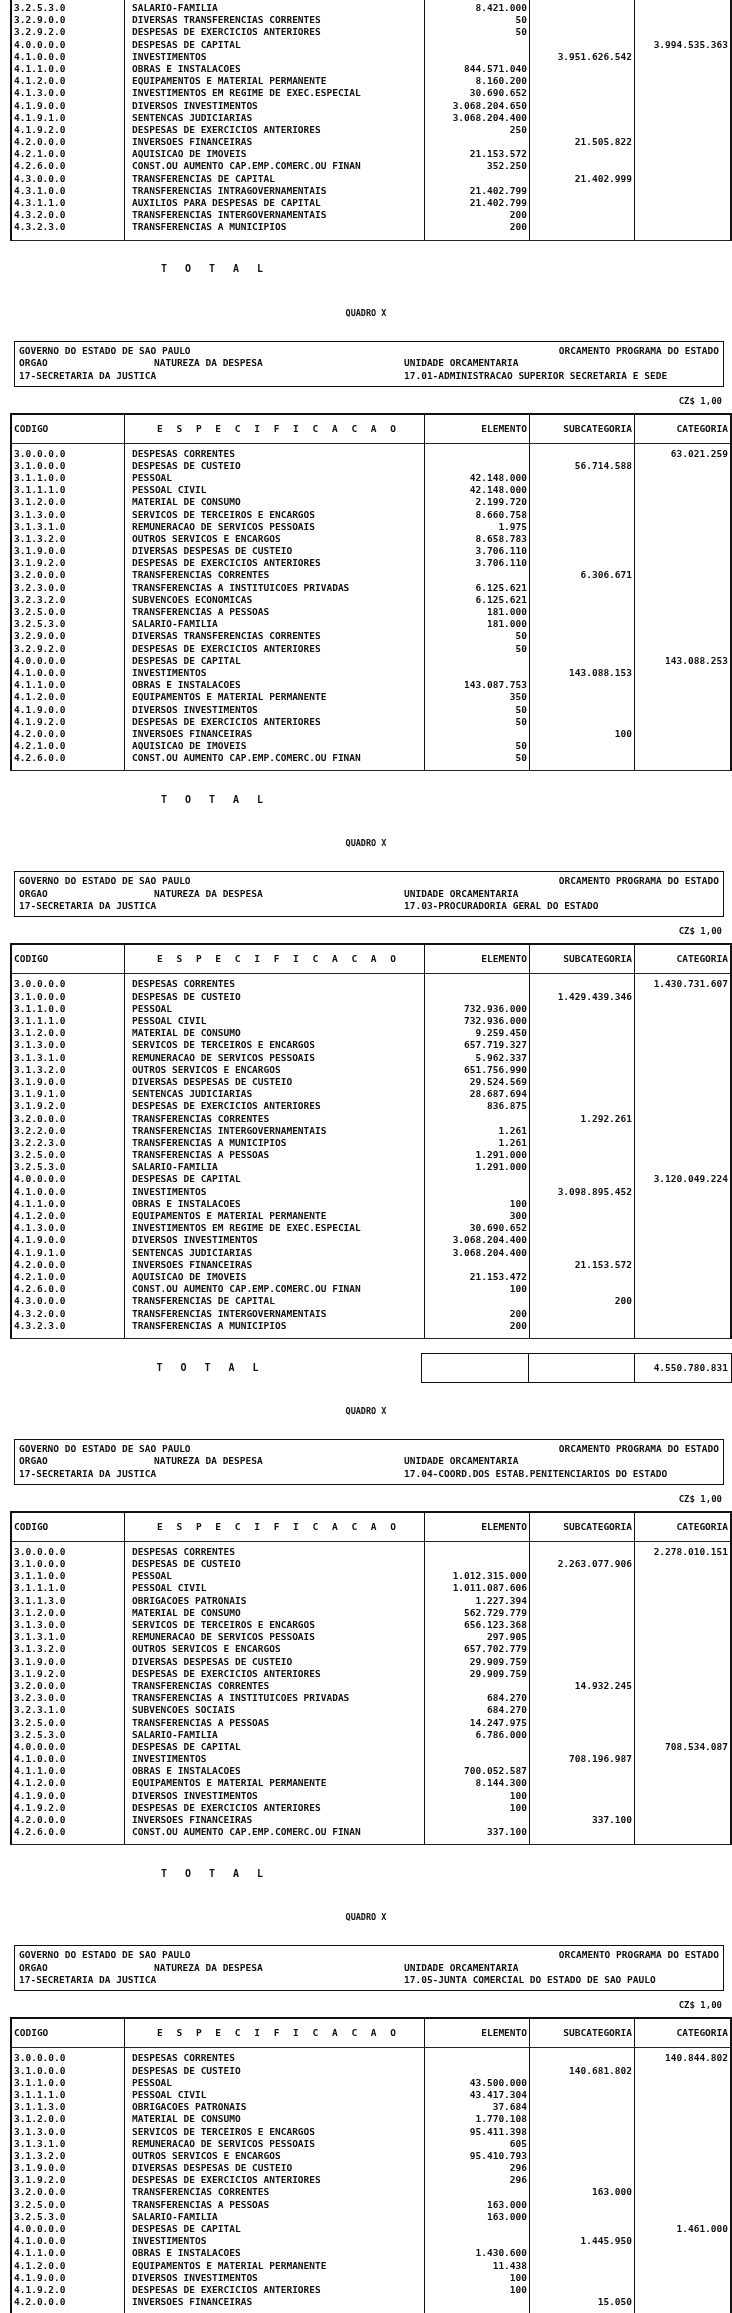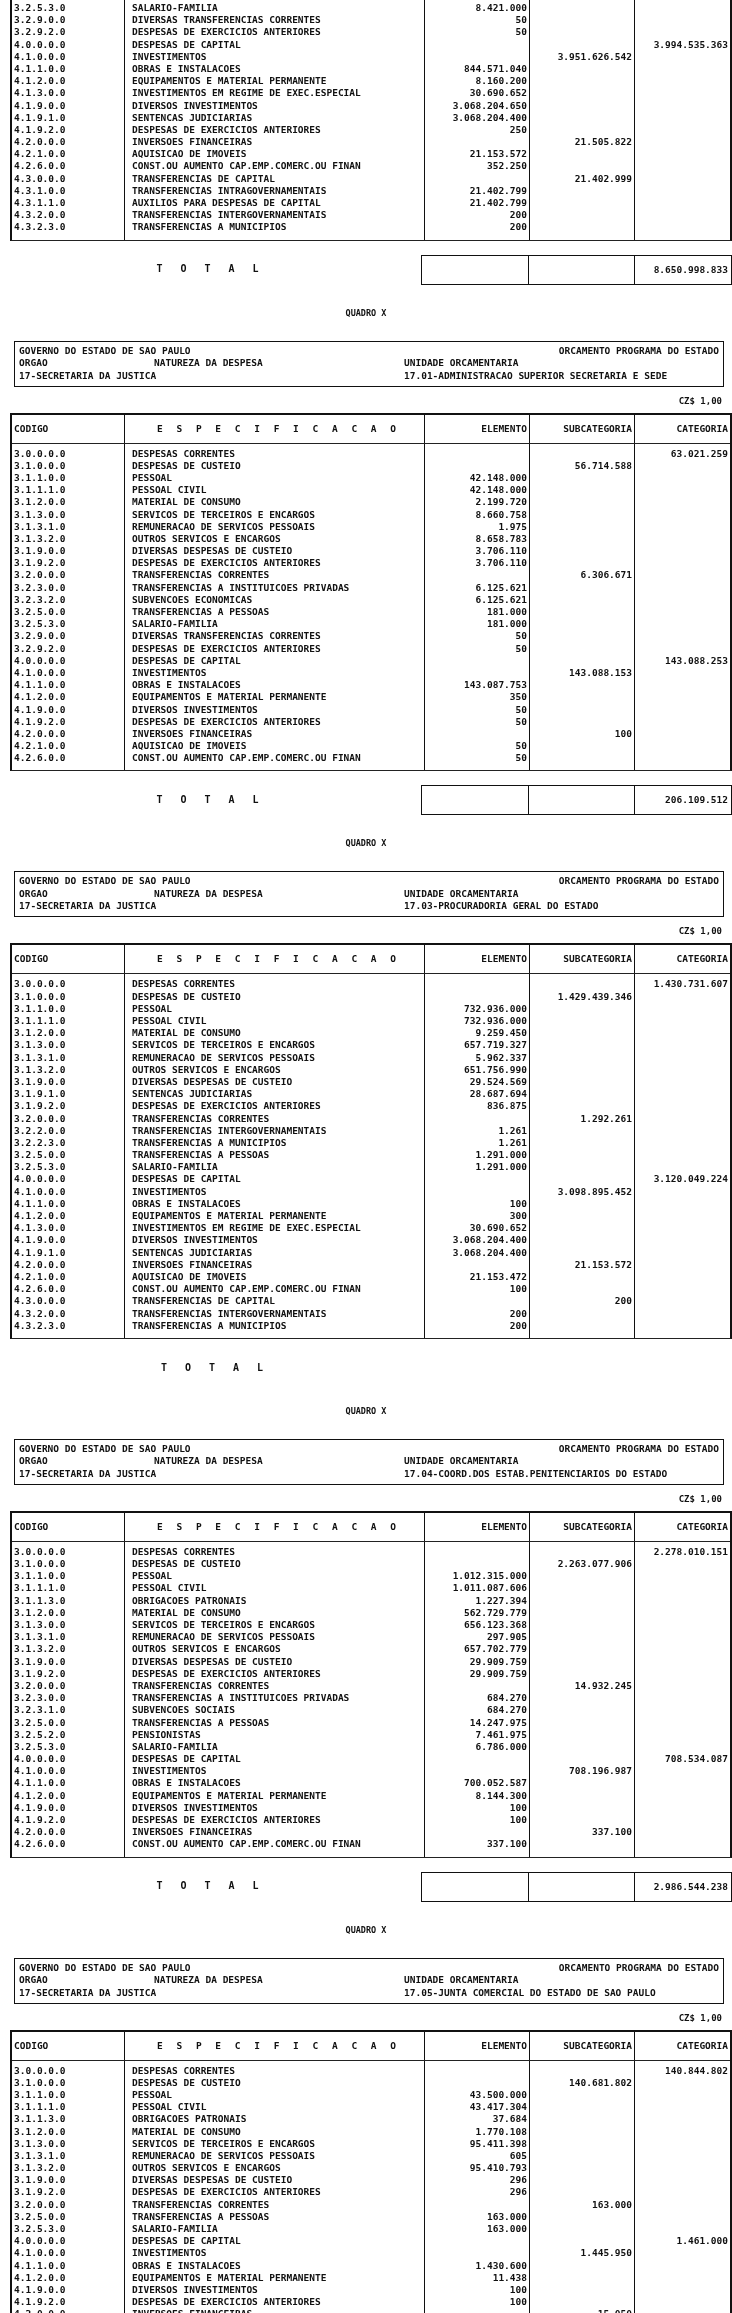--- a/index.html
+++ b/index.html
@@ -184,25 +184,20 @@
             <div class="c-code" style="border-left: none;">4.3.2.3.0</div>
             <div class="c-spec" style="border-left: none;">TRANSFERENCIAS A MUNICIPIOS</div>
             <div class="c-elem" style="border-left: none;">200</div>
             <div class="c-sub" style="border-left: none;"></div>
             <div class="c-cat" style="border-left: none;"></div>
           </div>
         </div>
     </div>
     <div class="total-wrap">
       <div class="total-label">T O T A L</div>
-      <div class="total-box">
-        <div class="tb1"></div>
-        <div class="tb2"></div>
-        <div class="tb3">8.650.998.833</div>
-      </div>
     </div>
   </div>
 
   <div id="sections">
   <div class="section">
     <div class="quadro">QUADRO X</div>
     <div class="header-box">
       <div class="hb-line">
         <div style="width:385px">GOVERNO DO ESTADO DE SAO PAULO</div>
         <div class="hb-right">ORCAMENTO PROGRAMA DO ESTADO</div>
@@ -410,25 +405,20 @@
               <div class="c-code" style="border-left: none;">4.2.6.0.0</div>
               <div class="c-spec" style="border-left: none;">CONST.OU AUMENTO CAP.EMP.COMERC.OU FINAN</div>
               <div class="c-elem" style="border-left: none;">50</div>
               <div class="c-sub" style="border-left: none;"></div>
               <div class="c-cat" style="border-left: none;"></div>
             </div>
           </div>
     </div>
     <div class="total-wrap">
       <div class="total-label">T O T A L</div>
-      <div class="total-box">
-        <div class="tb1"></div>
-        <div class="tb2"></div>
-        <div class="tb3">206.109.512</div>
-      </div>
     </div>
   </div>
 
   <div class="section">
     <div class="quadro">QUADRO X</div>
     <div class="header-box">
       <div class="hb-line">
         <div style="width:385px">GOVERNO DO ESTADO DE SAO PAULO</div>
         <div class="hb-right">ORCAMENTO PROGRAMA DO ESTADO</div>
       </div>
@@ -656,20 +646,25 @@
               <div class="c-code" style="border-left: none;">4.3.2.3.0</div>
               <div class="c-spec" style="border-left: none;">TRANSFERENCIAS A MUNICIPIOS</div>
               <div class="c-elem" style="border-left: none;">200</div>
               <div class="c-sub" style="border-left: none;"></div>
               <div class="c-cat" style="border-left: none;"></div>
             </div>
           </div>
     </div>
     <div class="total-wrap">
       <div class="total-label">T O T A L</div>
+      <div class="total-box">
+        <div class="tb1"></div>
+        <div class="tb2"></div>
+        <div class="tb3">4.550.780.831</div>
+      </div>
     </div>
   </div>
 
   <div class="section">
     <div class="quadro">QUADRO X</div>
     <div class="header-box">
       <div class="hb-line">
         <div style="width:385px">GOVERNO DO ESTADO DE SAO PAULO</div>
         <div class="hb-right">ORCAMENTO PROGRAMA DO ESTADO</div>
       </div>
@@ -796,27 +791,20 @@
               <div class="c-cat" style="border-left: none;"></div>
             </div>
             <div class="row">
               <div class="c-code" style="border-left: none;">3.2.5.0.0</div>
               <div class="c-spec" style="border-left: none;">TRANSFERENCIAS A PESSOAS</div>
               <div class="c-elem" style="border-left: none;">14.247.975</div>
               <div class="c-sub" style="border-left: none;"></div>
               <div class="c-cat" style="border-left: none;"></div>
             </div>
             <div class="row">
-              <div class="c-code" style="border-left: none;">3.2.5.2.0</div>
-              <div class="c-spec" style="border-left: none;">PENSIONISTAS</div>
-              <div class="c-elem" style="border-left: none;">7.461.975</div>
-              <div class="c-sub" style="border-left: none;"></div>
-              <div class="c-cat" style="border-left: none;"></div>
-            </div>
-            <div class="row">
               <div class="c-code" style="border-left: none;">3.2.5.3.0</div>
               <div class="c-spec" style="border-left: none;">SALARIO-FAMILIA</div>
               <div class="c-elem" style="border-left: none;">6.786.000</div>
               <div class="c-sub" style="border-left: none;"></div>
               <div class="c-cat" style="border-left: none;"></div>
             </div>
             <div class="row">
               <div class="c-code" style="border-left: none;">4.0.0.0.0</div>
               <div class="c-spec" style="border-left: none;">DESPESAS DE CAPITAL</div>
               <div class="c-elem" style="border-left: none;"></div>
@@ -869,25 +857,20 @@
               <div class="c-code" style="border-left: none;">4.2.6.0.0</div>
               <div class="c-spec" style="border-left: none;">CONST.OU AUMENTO CAP.EMP.COMERC.OU FINAN</div>
               <div class="c-elem" style="border-left: none;">337.100</div>
               <div class="c-sub" style="border-left: none;"></div>
               <div class="c-cat" style="border-left: none;"></div>
             </div>
           </div>
     </div>
     <div class="total-wrap">
       <div class="total-label">T O T A L</div>
-      <div class="total-box">
-        <div class="tb1"></div>
-        <div class="tb2"></div>
-        <div class="tb3">2.986.544.238</div>
-      </div>
     </div>
   </div>
 
   <div class="section">
     <div class="quadro">QUADRO X</div>
     <div class="header-box">
       <div class="hb-line">
         <div style="width:385px">GOVERNO DO ESTADO DE SAO PAULO</div>
         <div class="hb-right">ORCAMENTO PROGRAMA DO ESTADO</div>
       </div>

